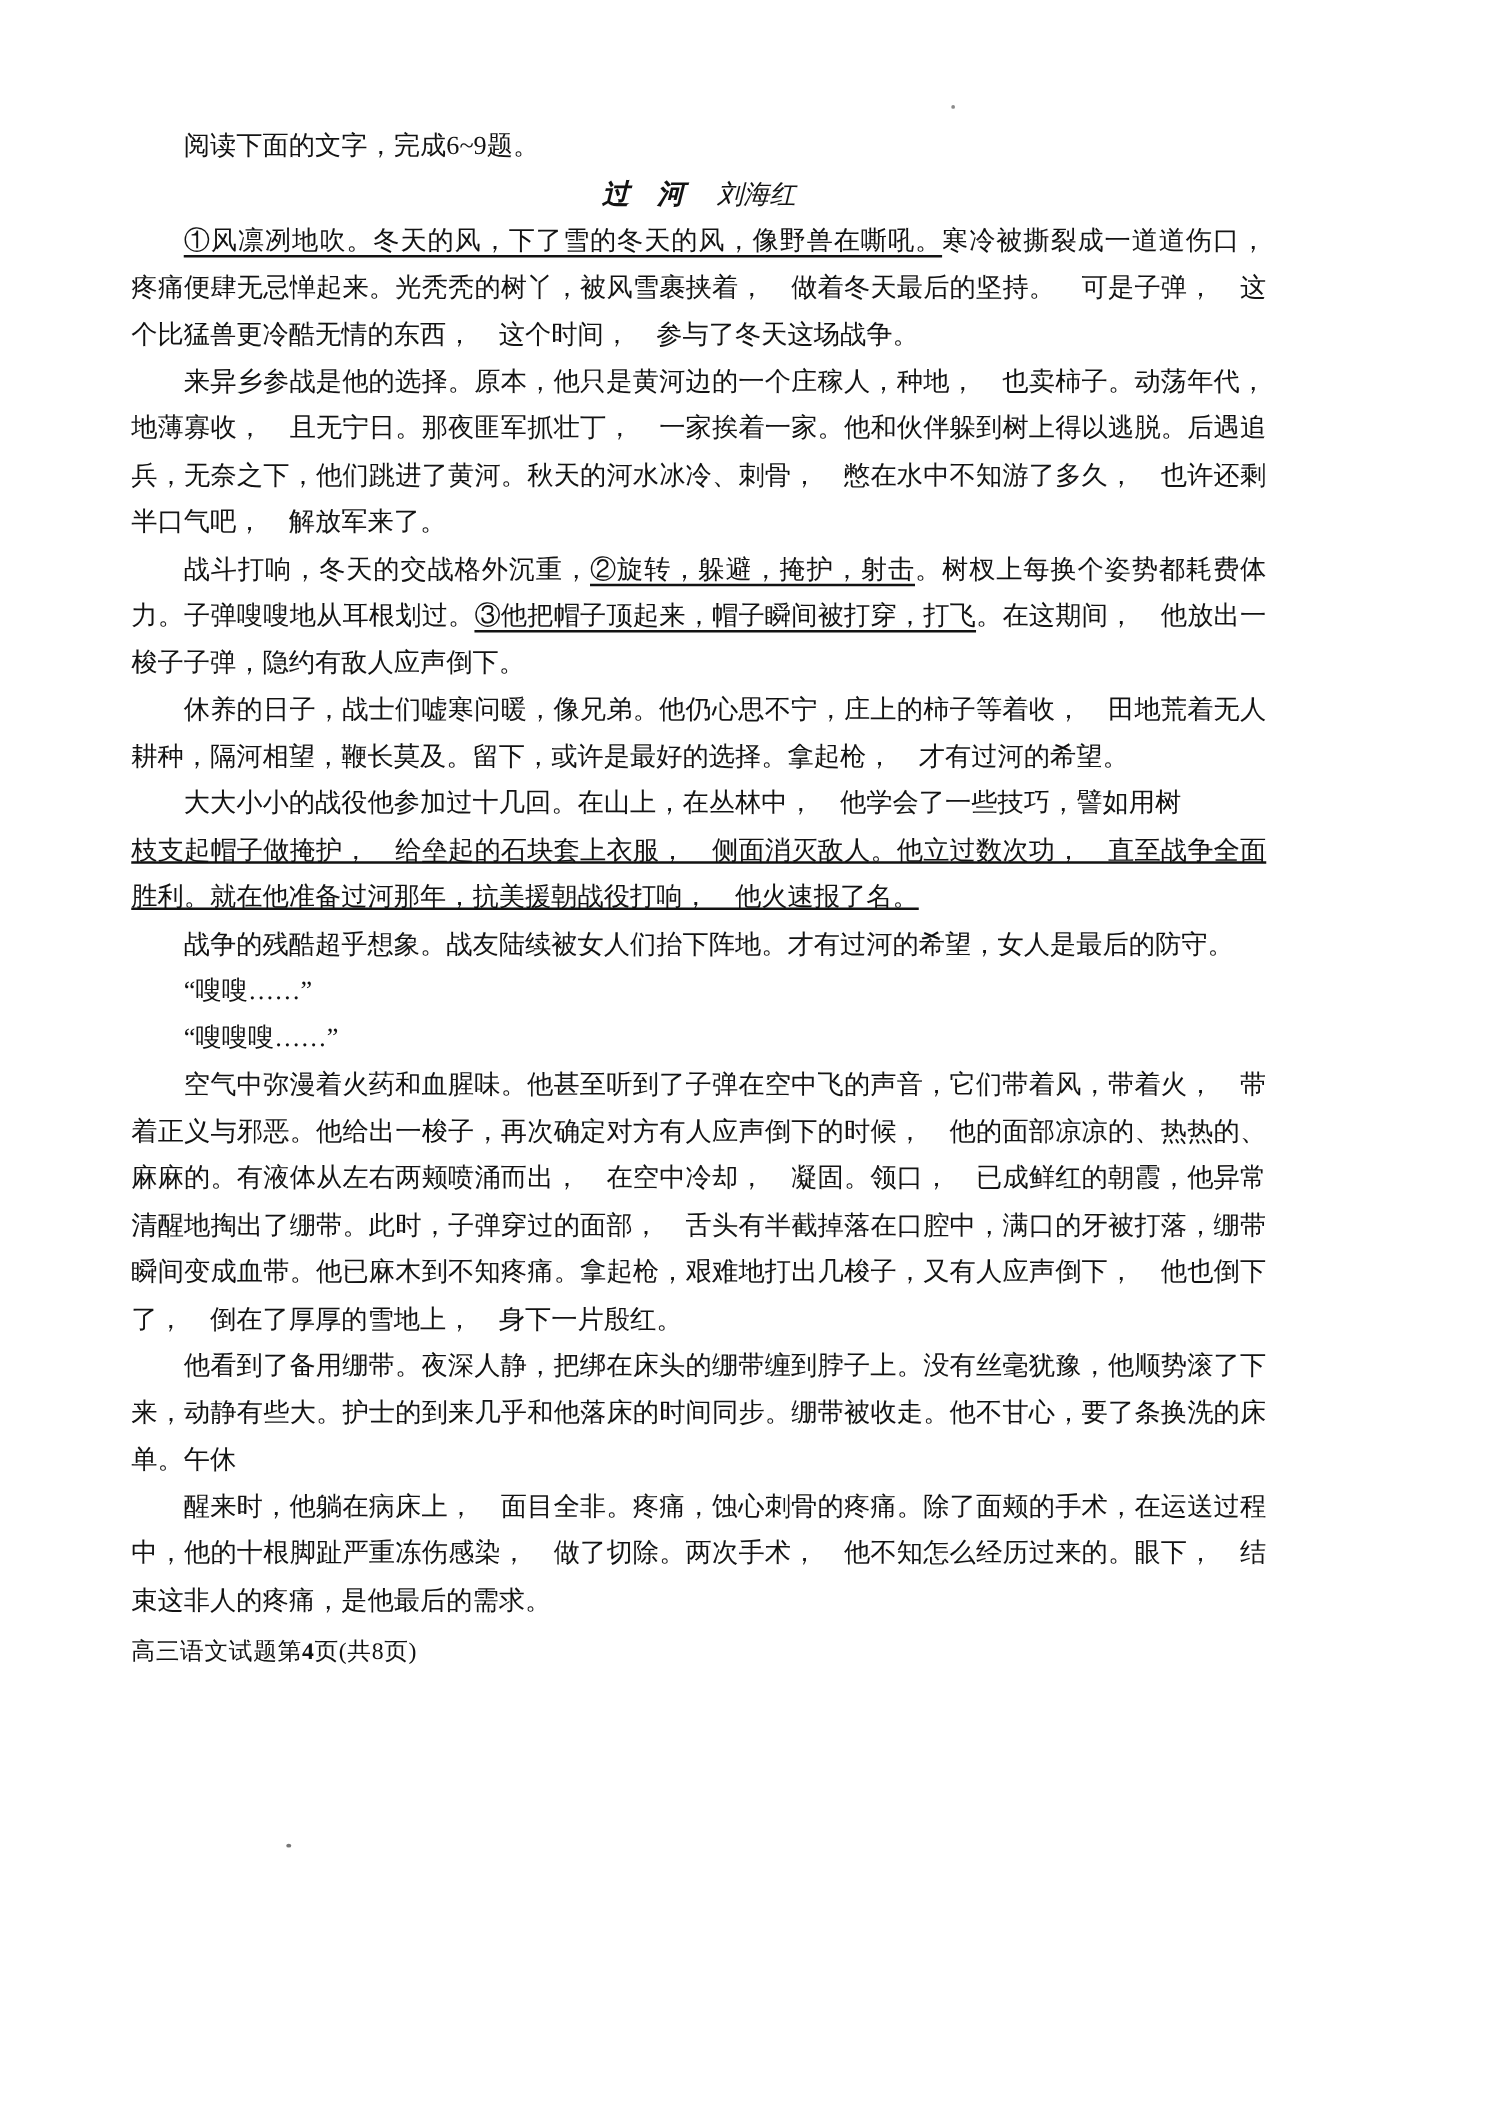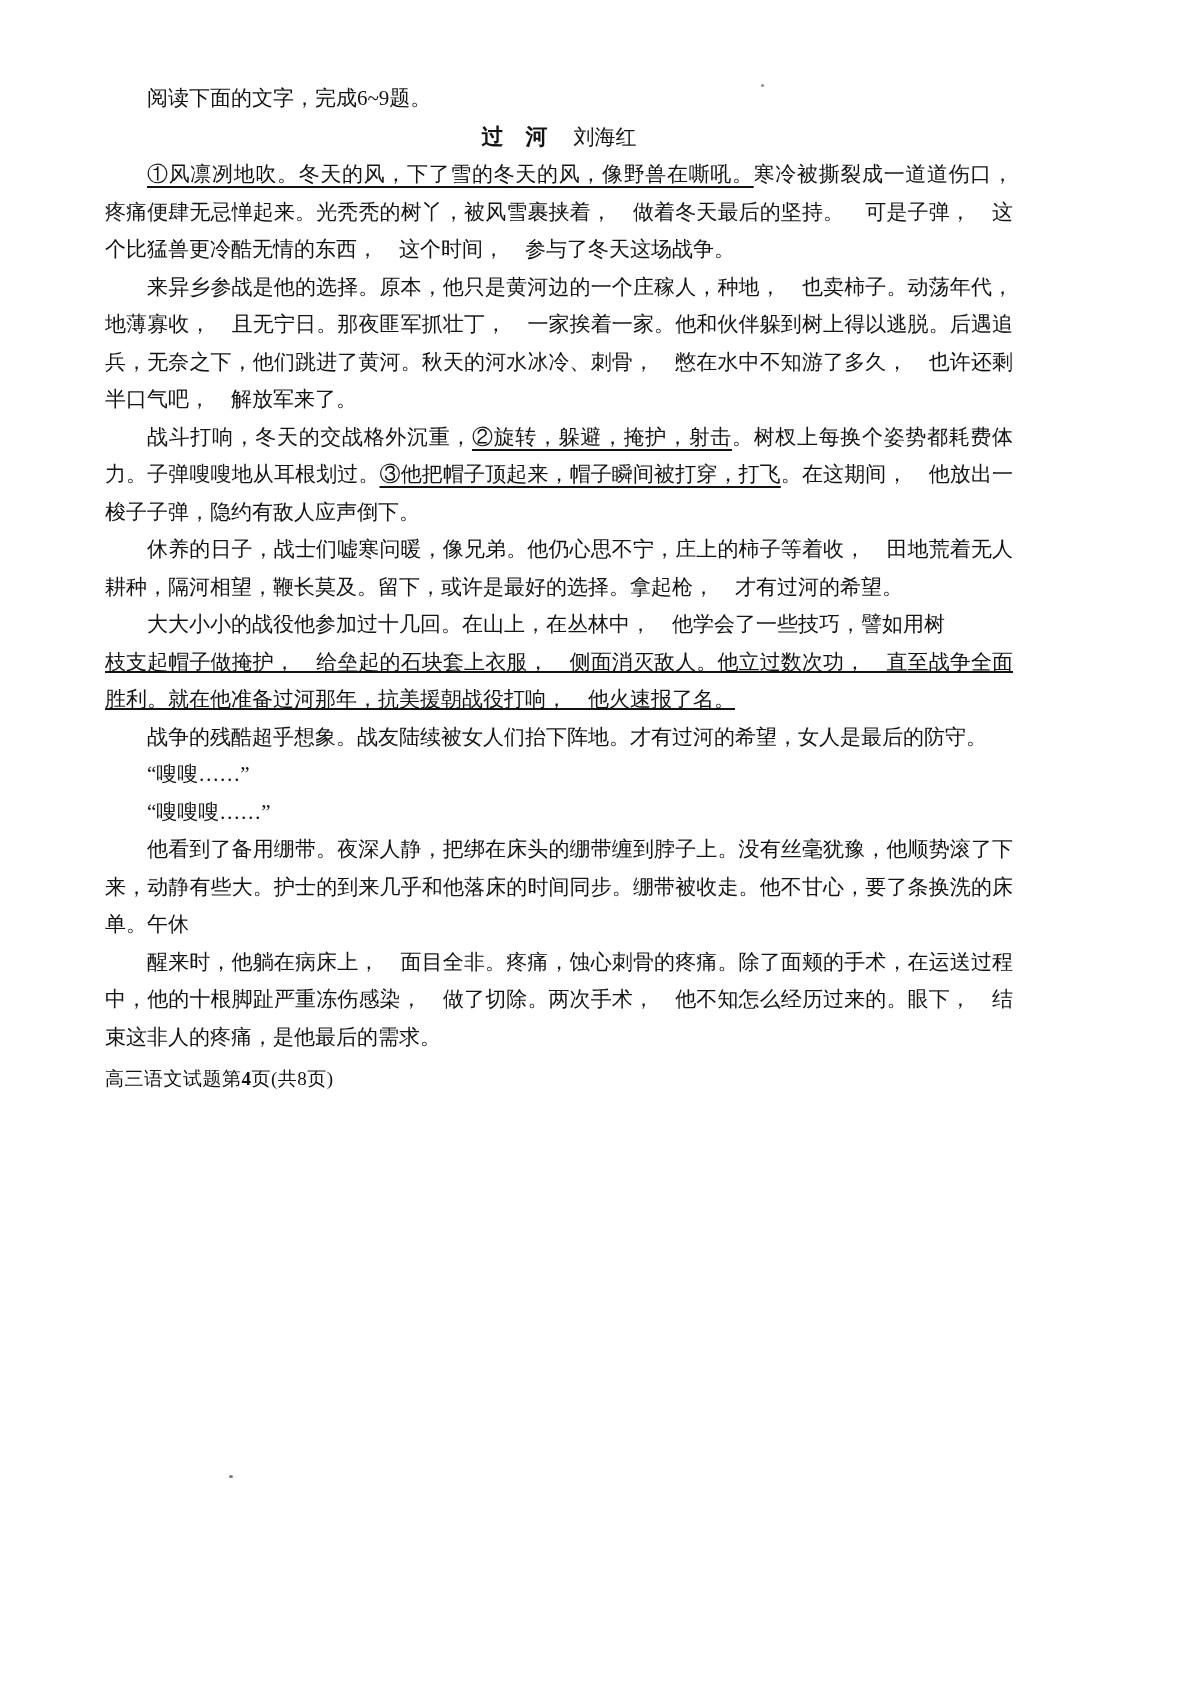--- a/index.html
+++ b/index.html
@@ -12,32 +12,33 @@
   }
   .page {
     position: absolute;
     left: 0; top: 0;
     width: 1200px; height: 1697px;
     background: #ffffff;
   }
   .content {
     position: absolute;
     left: 105px;
-    top: 80px;
+    top: 98px;
     width: 908px;
     font-size: 21px;
     line-height: 37.5px;
     text-align: justify;
   }
   .instruction {
     text-indent: 2em;
   }
   .title-row {
     text-align: center;
     text-indent: 0;
+    font-style: italic;
   }
   .passage-title {
     font-weight: bold;
     font-size: 22px;
   }
   .passage-author {
     font-size: 21px;
     margin-left: 26px;
   }
   .passage-body p.para {
@@ -86,20 +87,21 @@
     <div class="passage-body">
         <p class="para"><span class="u">①风凛冽地吹。冬天的风，下了雪的冬天的风，像野兽在嘶吼。</span><span>寒冷被撕裂成一道道伤口，　疼痛便肆无忌惮起来。光秃秃的树丫，被风雪裹挟着，　做着冬天最后的坚持。　可是子弹，　这个比猛兽更冷酷无情的东西，　这个时间，　参与了冬天这场战争。</span></p>
         <p class="para"><span>来异乡参战是他的选择。原本，他只是黄河边的一个庄稼人，种地，　也卖柿子。动荡年代，地薄寡收，　且无宁日。那夜匪军抓壮丁，　一家挨着一家。他和伙伴躲到树上得以逃脱。后遇追兵，无奈之下，他们跳进了黄河。秋天的河水冰冷、刺骨，　憋在水中不知游了多久，　也许还剩半口气吧，　解放军来了。</span></p>
         <p class="para"><span>战斗打响，冬天的交战格外沉重，</span><span class="u">②旋转，躲避，掩护，射击</span><span>。树杈上每换个姿势都耗费体力。子弹嗖嗖地从耳根划过。</span><span class="u">③他把帽子顶起来，帽子瞬间被打穿，打飞</span><span>。在这期间，　他放出一梭子子弹，隐约有敌人应声倒下。</span></p>
         <p class="para"><span>休养的日子，战士们嘘寒问暖，像兄弟。他仍心思不宁，庄上的柿子等着收，　田地荒着无人耕种，隔河相望，鞭长莫及。留下，或许是最好的选择。拿起枪，　才有过河的希望。</span></p>
         <p class="para"><span>大大小小的战役他参加过十几回。在山上，在丛林中，　他学会了一些技巧，譬如用树</span></p>
         <p class="para no-indent"><span>枝支起帽子做掩护，　给垒起的石块套上衣服，　侧面消灭敌人。他立过数次功，　直至战争全面胜利。就在他准备过河那年，抗美援朝战役打响，　他火速报了名。</span></p>
         <p class="para"><span>战争的残酷超乎想象。战友陆续被女人们抬下阵地。才有过河的希望，女人是最后的防守。</span></p>
         <p class="para"><span>“嗖嗖……”</span></p>
         <p class="para"><span>“嗖嗖嗖……”</span></p>
+        <p class="para"><span>空气中弥漫着火药和血腥味。他甚至听到了子弹在空中飞的声音，它们带着风，带着火，　带着正义与邪恶。他给出一梭子，再次确定对方有人应声倒下的时候，　他的面部凉凉的、热热的、麻麻的。有液体从左右两颊喷涌而出，　在空中冷却，　凝固。领口，　已成鲜红的朝霞，他异常清醒地掏出了绷带。此时，子弹穿过的面部，　舌头有半截掉落在口腔中，满口的牙被打落，绷带瞬间变成血带。他已麻木到不知疼痛。拿起枪，艰难地打出几梭子，又有人应声倒下，　他也倒下了，　倒在了厚厚的雪地上，　身下一片殷红。</span></p>
         <p class="para"><span>他看到了备用绷带。夜深人静，把绑在床头的绷带缠到脖子上。没有丝毫犹豫，他顺势滚了下来，动静有些大。护士的到来几乎和他落床的时间同步。绷带被收走。他不甘心，要了条换洗的床单。午休</span></p>
         <p class="para"><span>醒来时，他躺在病床上，　面目全非。疼痛，蚀心刺骨的疼痛。除了面颊的手术，在运送过程中，他的十根脚趾严重冻伤感染，　做了切除。两次手术，　他不知怎么经历过来的。眼下，　结束这非人的疼痛，是他最后的需求。</span></p>
       </div>
 
     <div class="footer">
       <span>高三语文试题第</span><span class="page-num">4</span><span>页(共8页)</span>
     </div>
 
   </div>
 </div>

